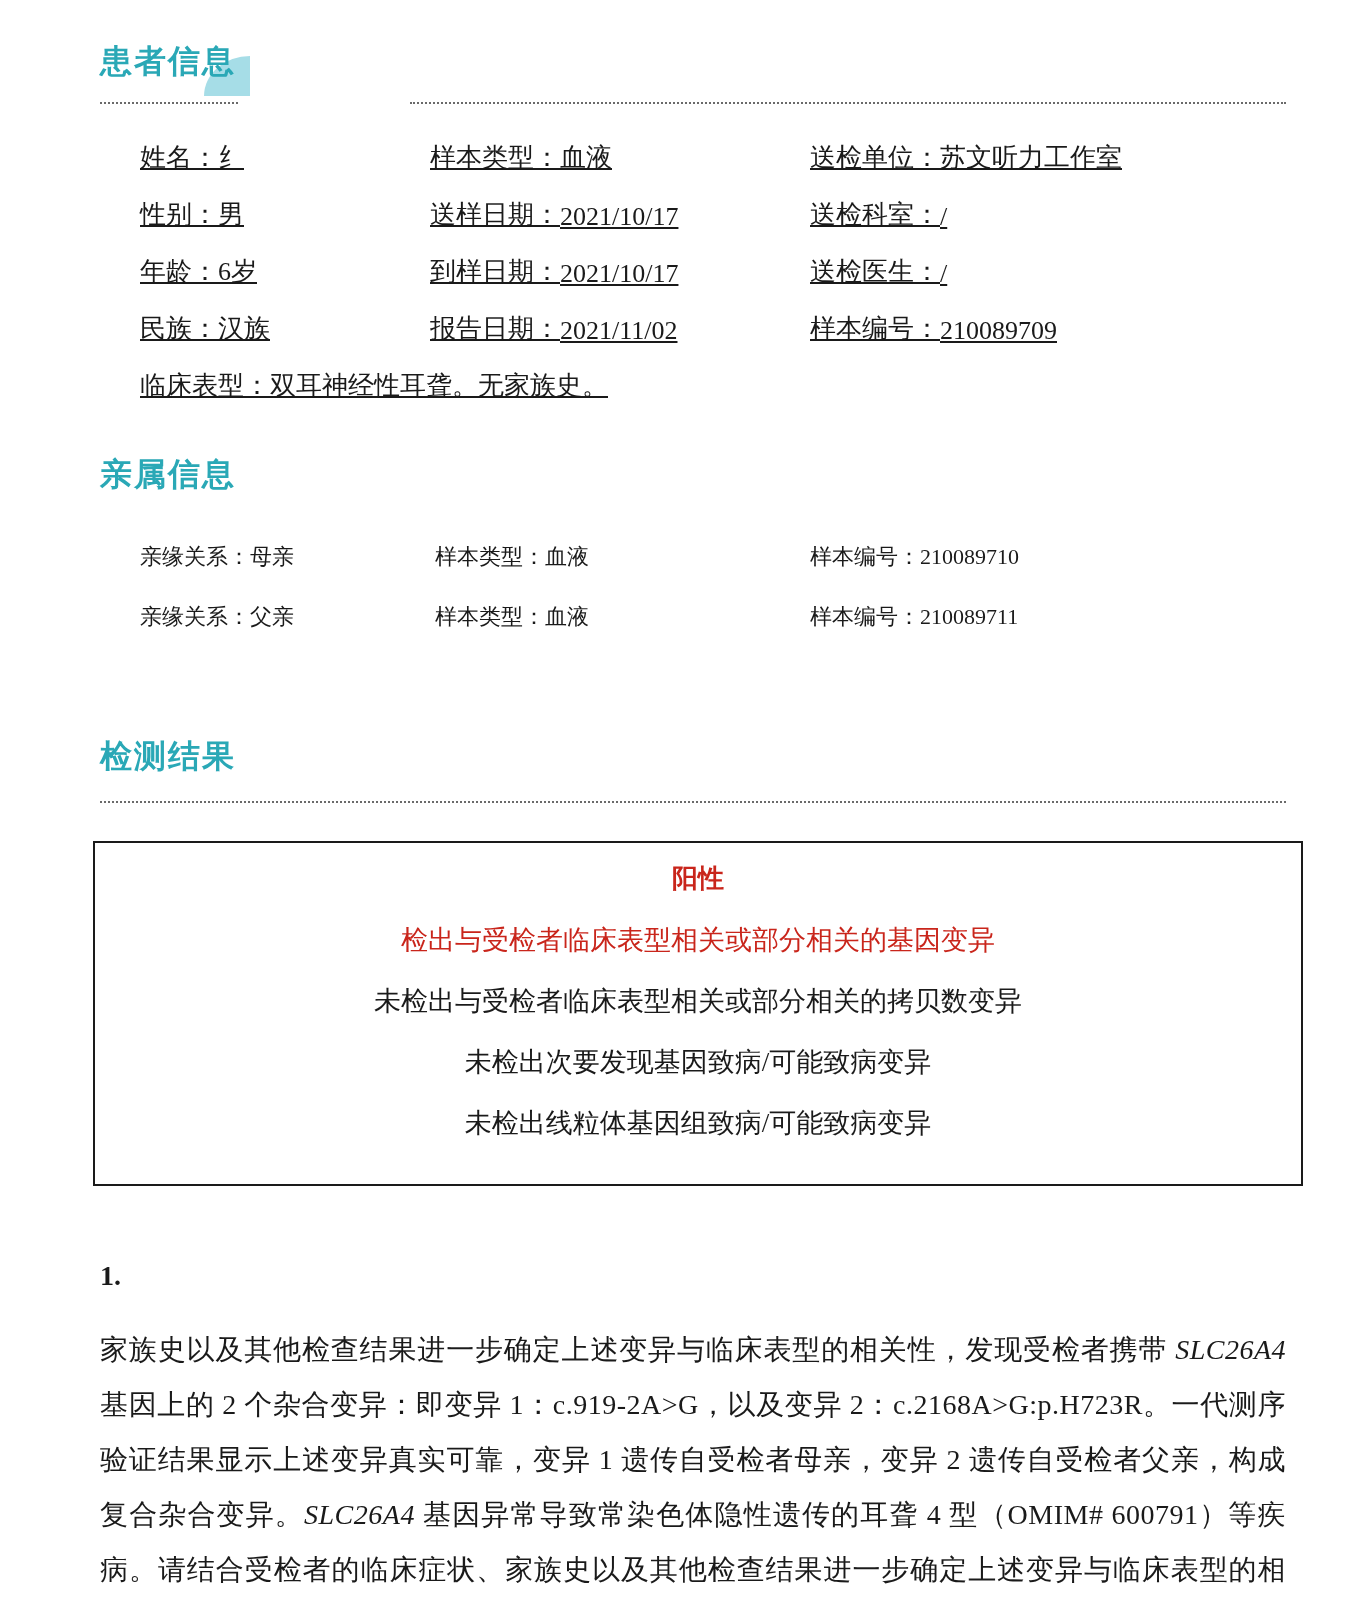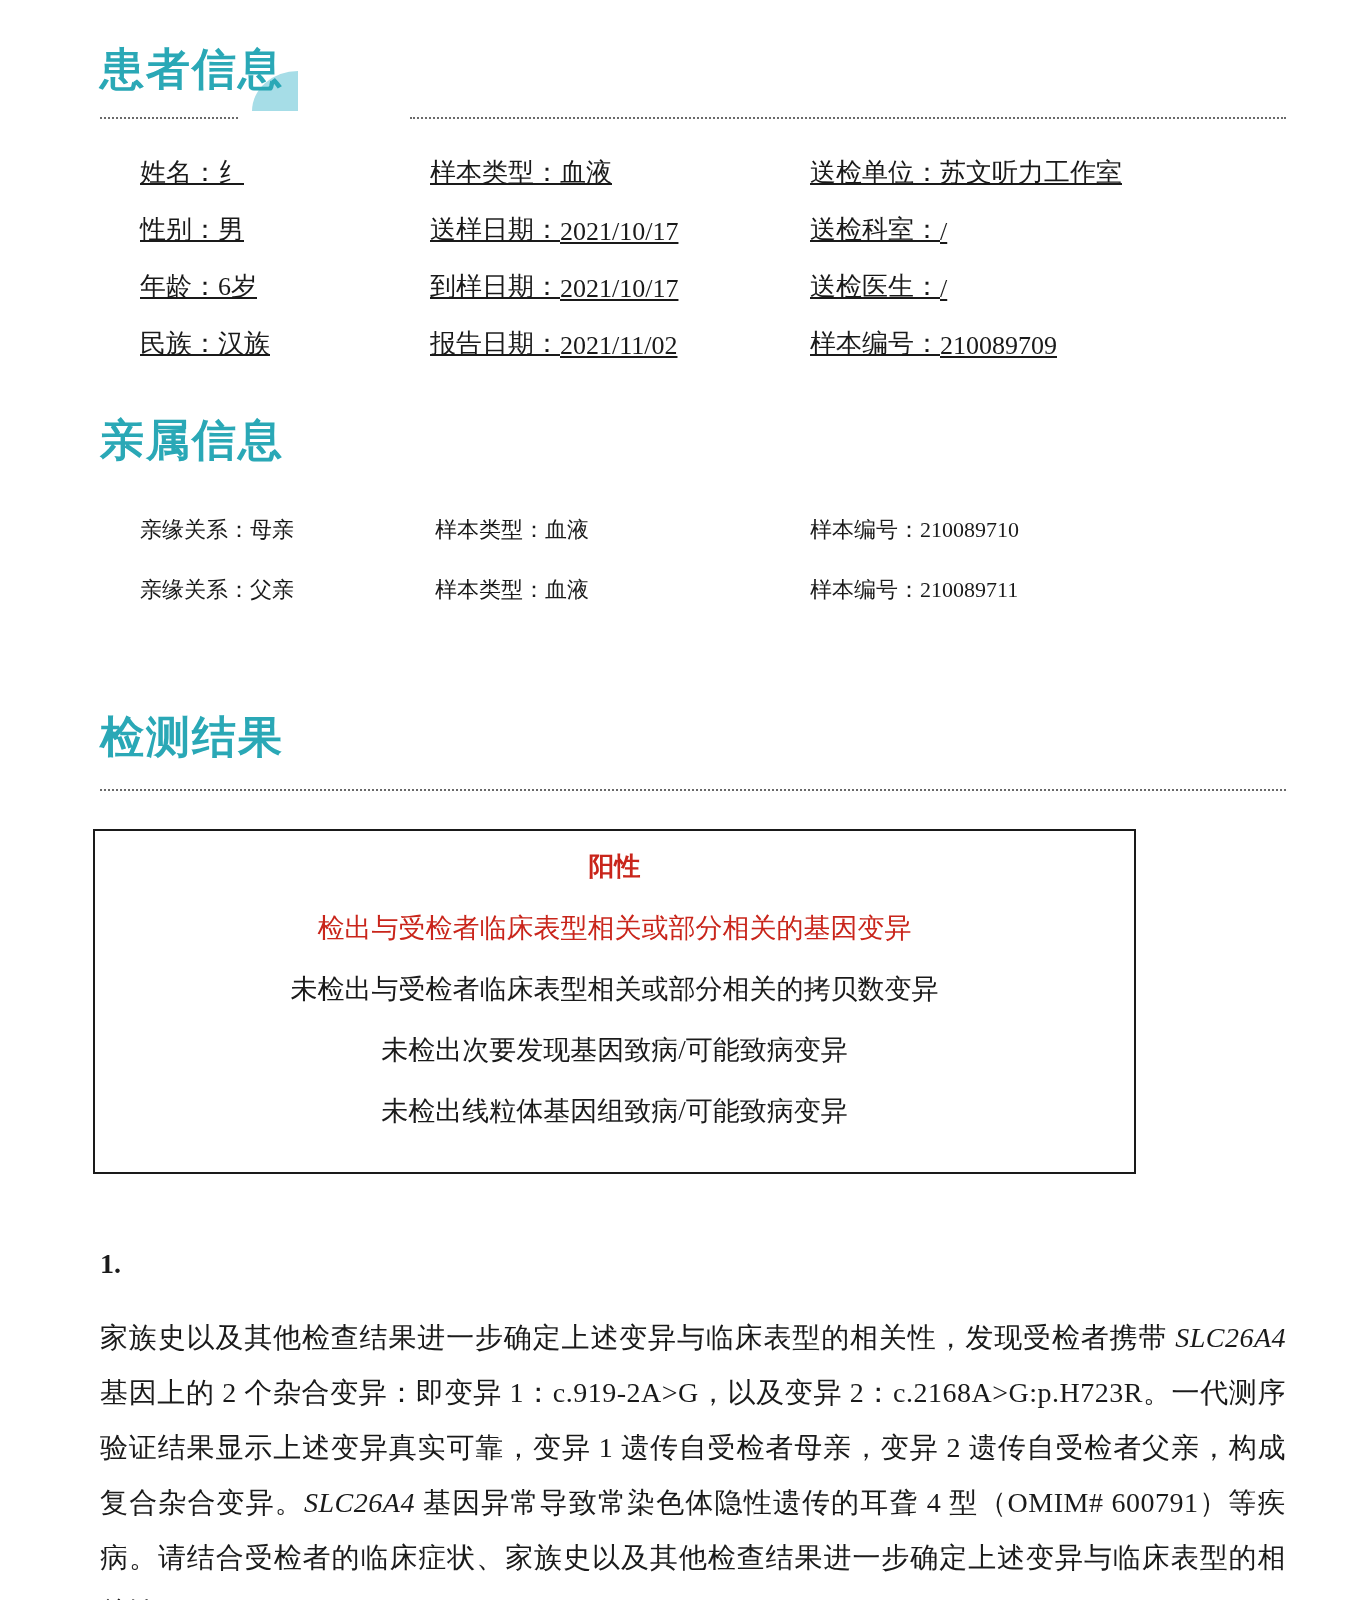--- a/index.html
+++ b/index.html
@@ -12,21 +12,21 @@
     font-family:"Liberation Serif","DejaVu Serif",serif;
     color:#1a1a1a;
     overflow:hidden;
   }
 
   
   .sec-title-wrap { position:relative; display:inline-block; }
   .sec-title {
     position:relative; z-index:1;
     font-family:"Liberation Sans","DejaVu Sans",sans-serif;
-    font-size:44px; font-weight:bold;
+    font-size:32px; font-weight:bold;
     color:#2AA8B6; letter-spacing:2px;
   }
   .sec-deco {
     position:absolute; z-index:0;
     right:-14px; bottom:-12px;
     width:46px; height:40px;
     background:#A6DDE7;
     border-radius:100% 0 0 0;
   }
 
@@ -57,21 +57,21 @@
   }
   .rel-grid .cell { height:60px; display:flex; align-items:center; }
 
   .sec-patient  { }
   .sec-relative { margin-top:50px; }
   .sec-results  { margin-top:88px; }
 
   
   .result-box {
     box-sizing:border-box;
-    width:1043px;
+    width:1210px;
     margin-left:-7px;
     margin-top:38px;
     border:2px solid #1a1a1a;
     text-align:center;
     padding:12px 20px 22px 20px;
   }
   .verdict {
     margin:6px 0 22px 0;
     font-size:26px; font-weight:bold;
     color:#C9251B;
@@ -158,20 +158,24 @@
       </div>
       <div class="cell">
         <span>报告日期：</span>
           <span>2021/11/02</span>
       </div>
       <div class="cell">
         <span>样本编号：</span>
           <span>210089709</span>
       </div>
 
+      <div class="cell full">
+        <span>临床表型：</span>
+          <span>双耳神经性耳聋。无家族史。</span>
+      </div>
     </div>
   </section>
 
   <section class="sec-relative">
     <div class="sec-title-wrap">
       <span class="sec-title">亲属信息</span>
     </div>
 
     <div class="rel-grid">
       <div class="cell">

